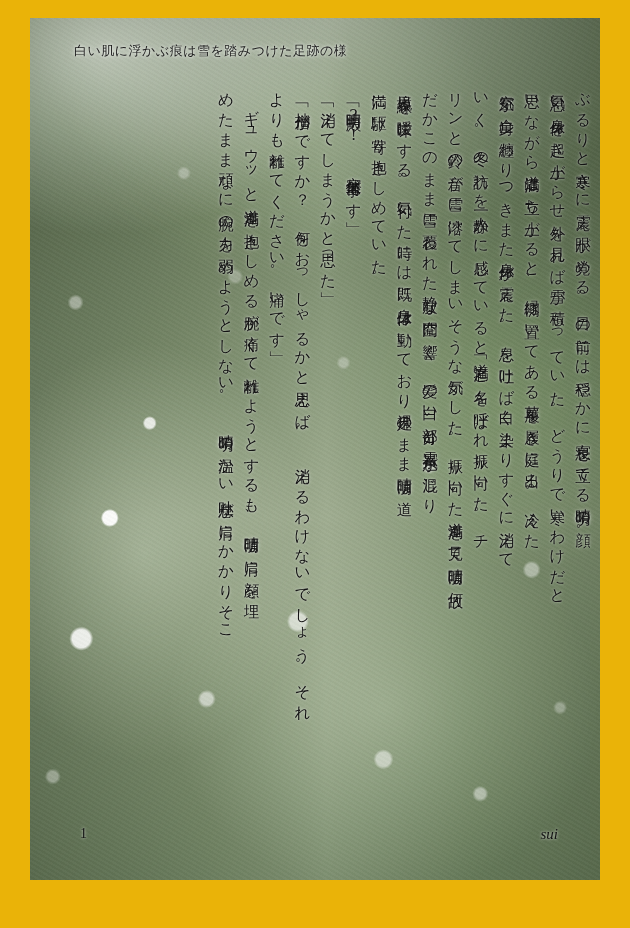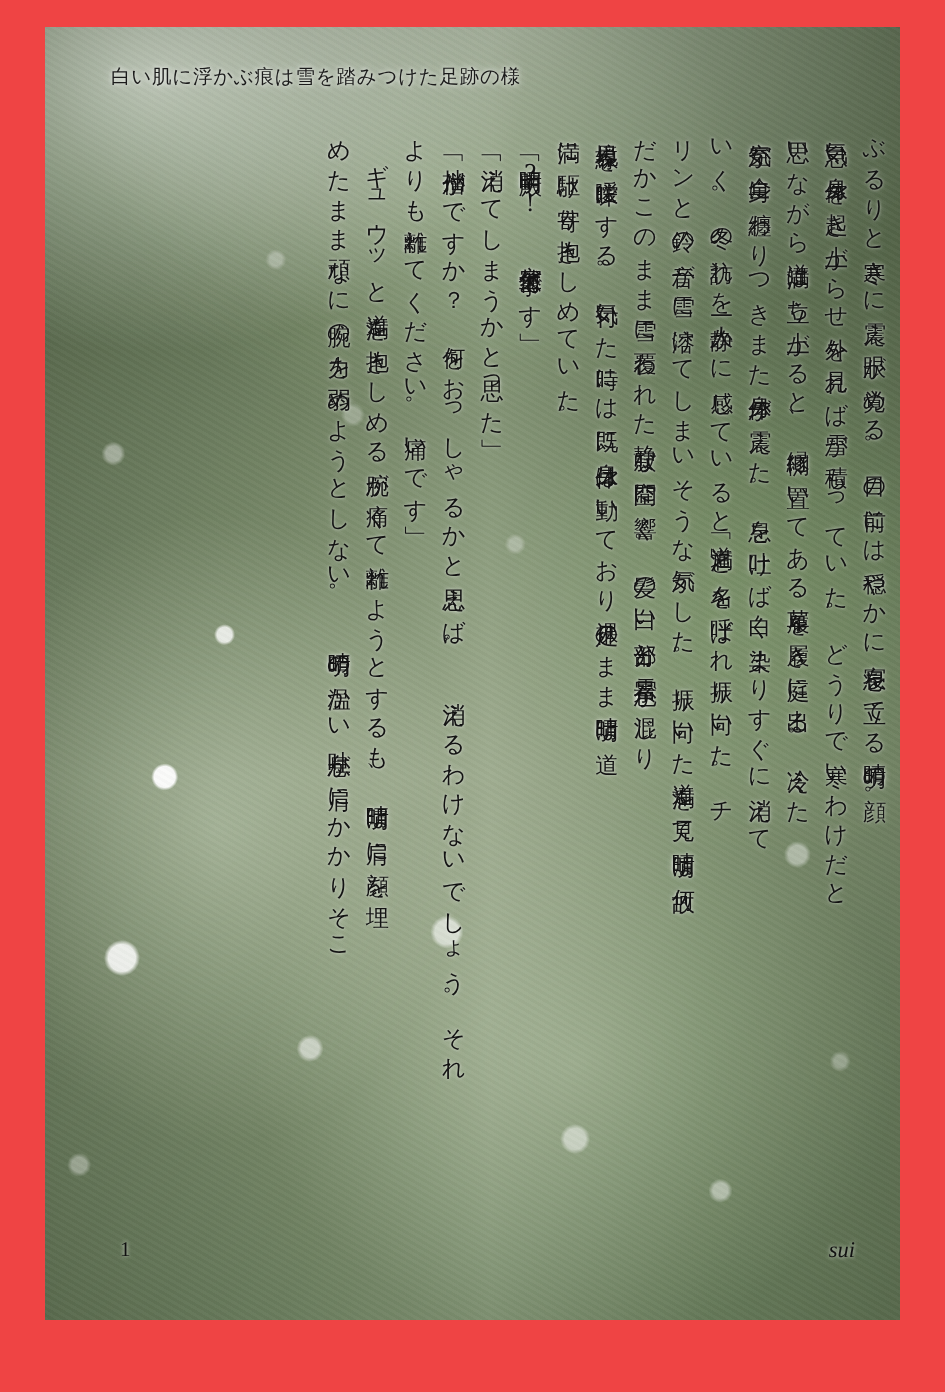--- a/index.html
+++ b/index.html
@@ -13,21 +13,21 @@
     font-family: "Liberation Serif", serif;
     overflow: hidden;
   }
 
   
   .page {
     position: relative;
     width: 630px;
     height: 928px;
     box-sizing: border-box;
-    background: #ef4444;
+    background: #eab308;
   }
 
   
   .plate {
     position: absolute;
     left: 30px;
     top: 18px;
     width: 570px;
     height: 862px;
     overflow: hidden;
@@ -132,21 +132,21 @@
   .page-number {
     position: absolute;
     left: 80px;
     top: 826px;
     font-size: 14px;
     color: #101010;
     text-shadow: 0 0 3px rgba(255,255,255,0.8);
   }
   .author {
     position: absolute;
-    right: 60px;
+    right: 72px;
     top: 826px;
     font-size: 15px;
     font-style: italic;
     color: #111111;
     font-family: "Liberation Serif", serif;
     text-shadow: 0 0 3px rgba(255,255,255,0.8);
   }
 
   
   .credit {

